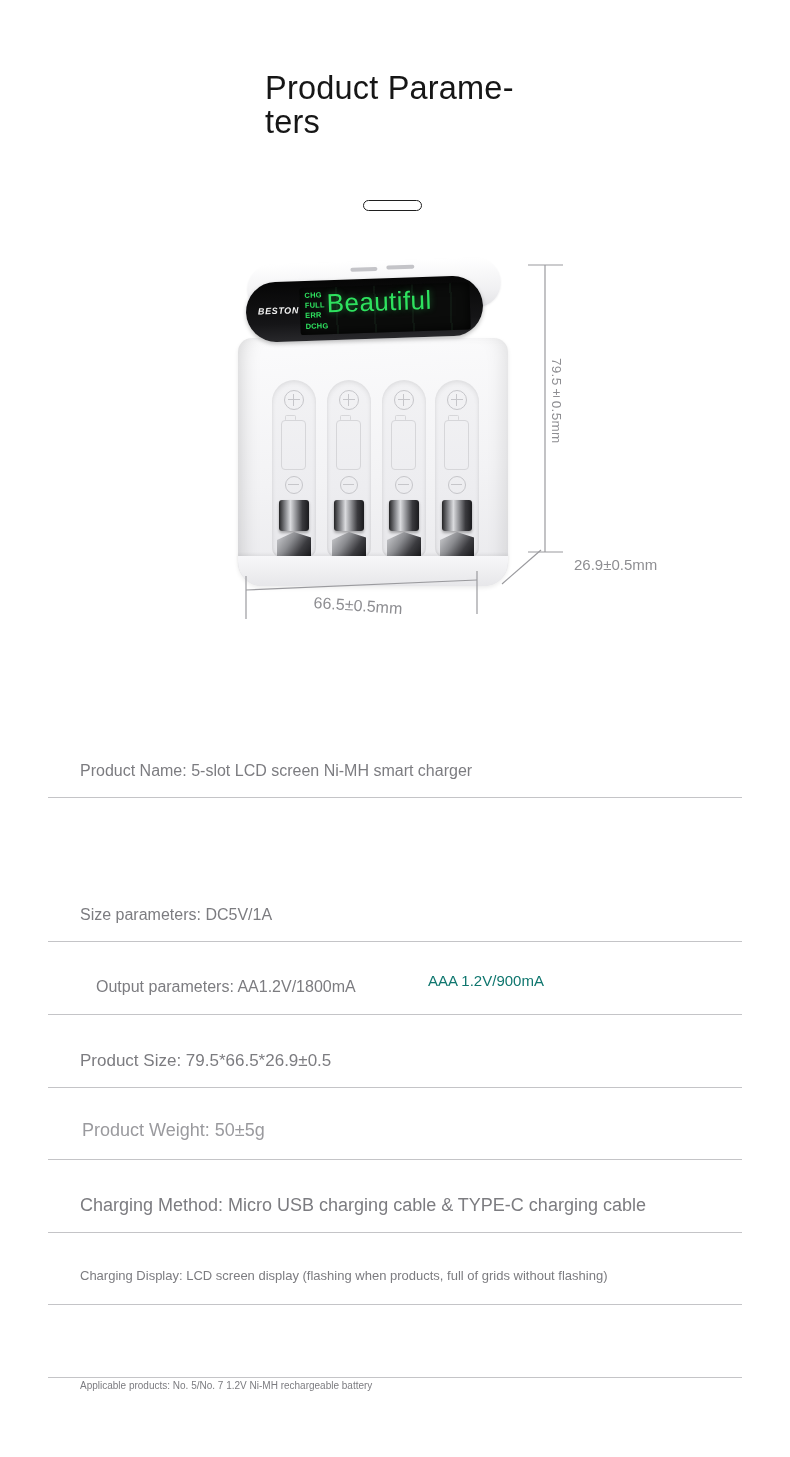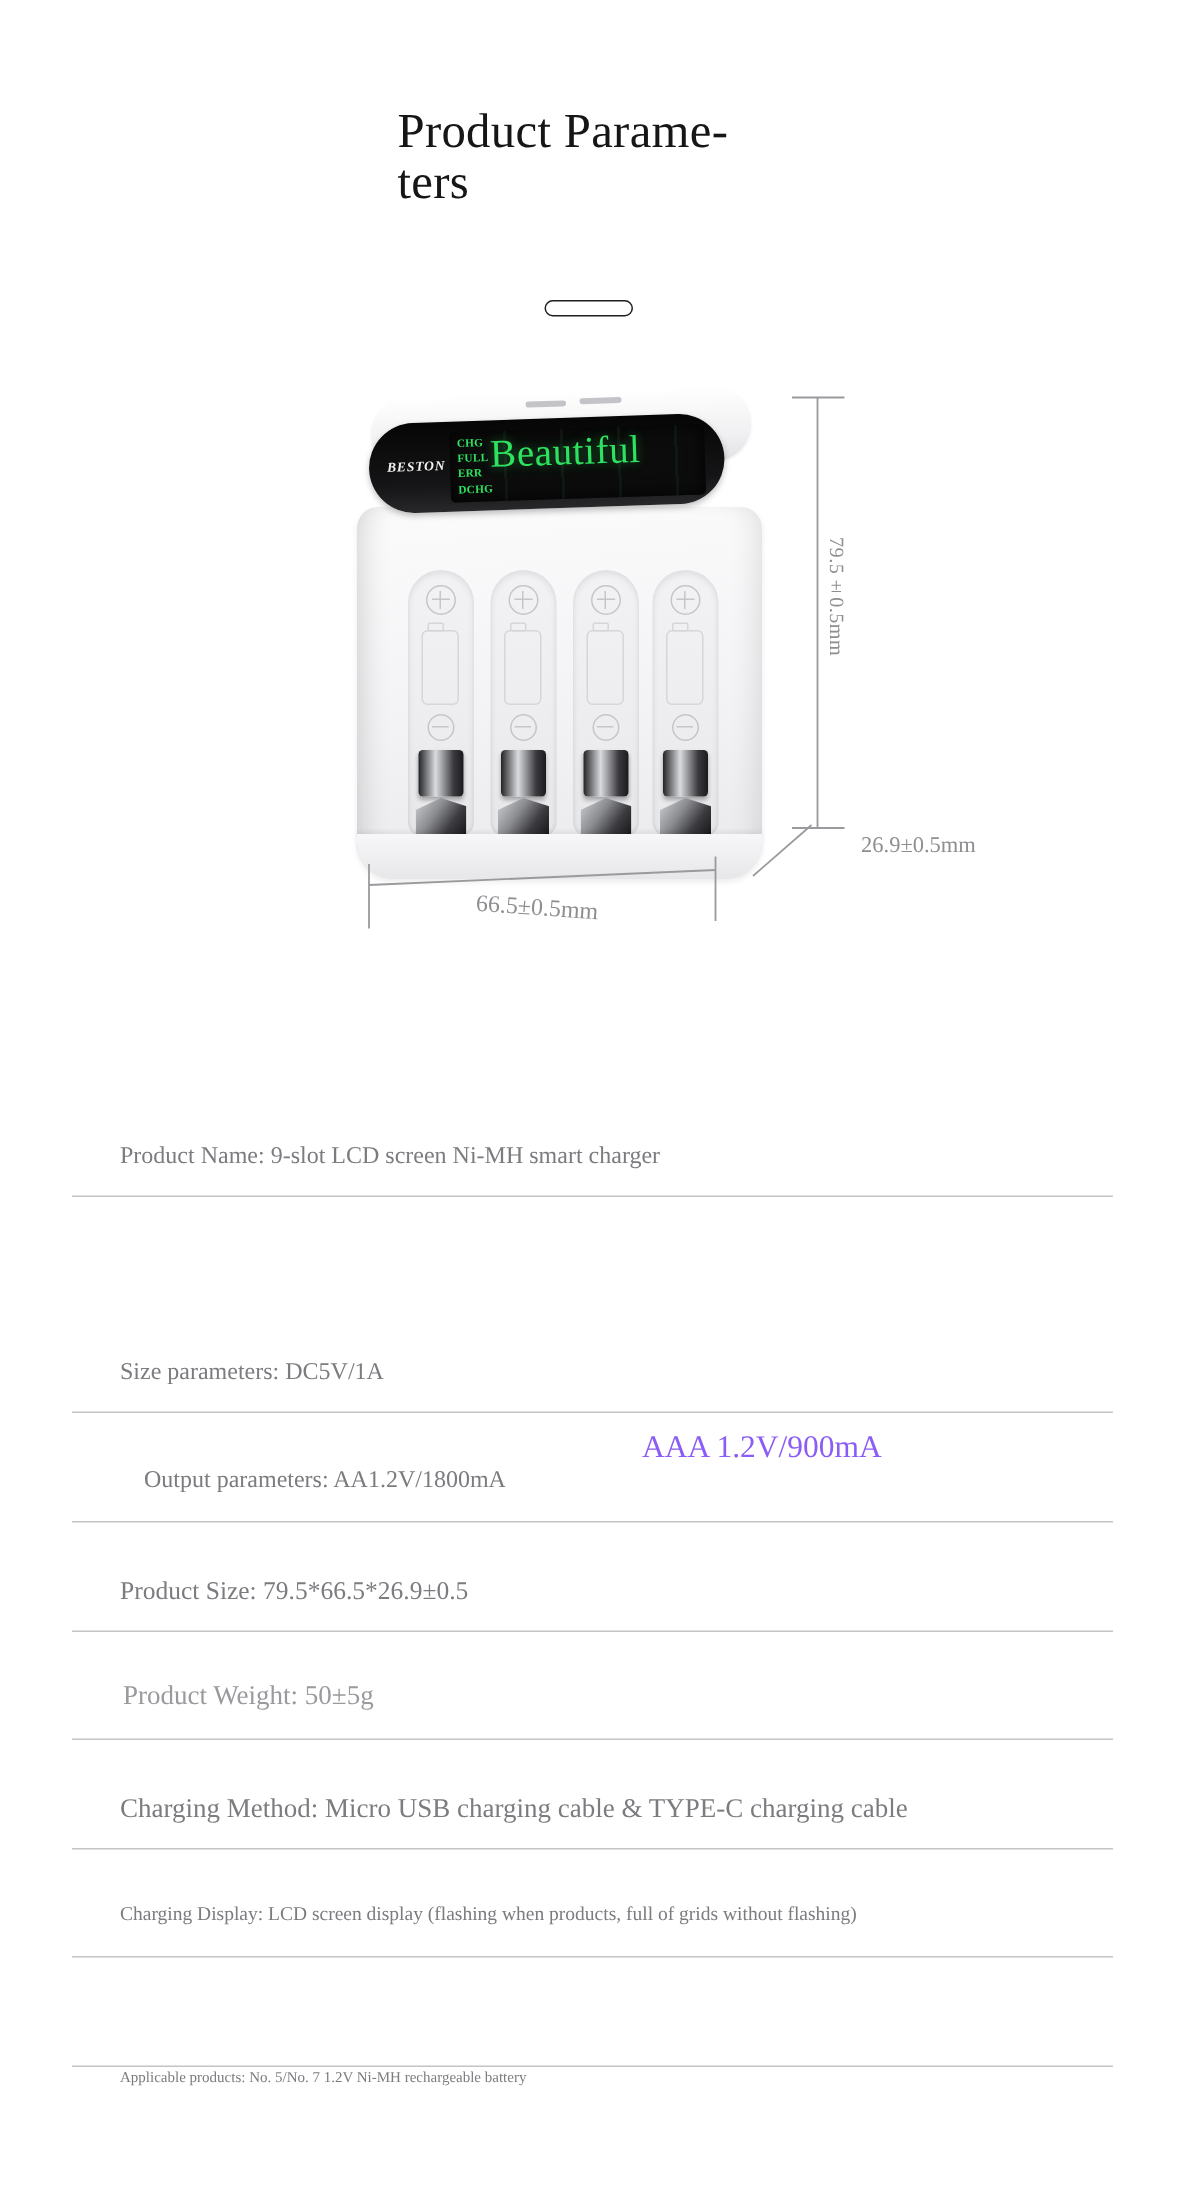--- a/index.html
+++ b/index.html
@@ -1,20 +1,20 @@
 <!DOCTYPE html>
 <html><head>
 <meta charset="utf-8">
 <style>
   * { margin:0; padding:0; box-sizing:border-box; }
   html,body { background:#fff; }
   body { font-family:"Liberation Sans", sans-serif; }
   .page {
     position:relative; width:790px; height:1457px; margin:0 auto;
-    background:#ffffff; overflow:hidden;font-family:Liberation Serif, serif;
+    background:#ffffff; overflow:hidden;
   }
 
   
   .page-title {
     position:absolute; left:265px; top:71px; width:270px;
     font-size:32.5px; line-height:34px; color:#161616;
     white-space:pre-line; letter-spacing:0.2px;
   }
   .divider-pill {
     position:absolute; left:363px; top:200px; width:59px; height:11px;
@@ -136,21 +136,21 @@
   .dim-height { left:349px; top:108px; font-size:13.5px;
                 writing-mode:vertical-rl; letter-spacing:.3px; }
   .dim-depth  { left:342px; top:306px; font-size:15px;margin-left:32px; }
 
   
   .spec { position:absolute; left:80px; color:#7c7c80; }
   .spec-rule { position:absolute; left:48px; width:694px; height:1px; background:#c4c4c7; }
   .r1 { top:762px;  font-size:16px; }
   .r2 { top:906px;  font-size:16px; }
   .r3 { top:978px;  font-size:16px;margin-left:16px; }
-  .r3x{ position:absolute; left:428px; top:952px; font-size:21px; color:#8b5cf6; }
+  .r3x{ position:absolute; left:428px; top:972px; font-size:15px; color:#0f766e; }
   .r4 { top:1051px; font-size:17px; }
   .r5 { top:1120px; left:82px; font-size:18px; color:#9a9a9e; }
   .r6 { top:1195px; font-size:18px; }
   .r7 { top:1268px; font-size:13px; }
   .r8 { top:1380px; font-size:10px; }
   .d1{top:797px;} .d2{top:941px;} .d3{top:1014px;} .d4{top:1087px;}
   .d5{top:1159px;} .d6{top:1232px;} .d7{top:1304px;} .d8{top:1377px;}
 </style>
 </head>
 <body>
@@ -223,21 +223,21 @@
         <line x1="328" y1="302" x2="363" y2="302"></line>
         <line x1="302" y1="334" x2="341" y2="300"></line>
       </g>
     </svg>
     <div class="dim-label dim-height">79.5±0.5mm</div>
     <div class="dim-label dim-depth">26.9±0.5mm</div>
     <div class="dim-label dim-width">66.5±0.5mm</div>
   </div>
 
   <div>
-    <div class="spec r1">Product Name: 9-slot LCD screen Ni-MH smart charger</div>
+    <div class="spec r1">Product Name: 5-slot LCD screen Ni-MH smart charger</div>
     <div class="spec-rule d1"></div>
 
     <div class="spec r2">Size parameters: DC5V/1A</div>
     <div class="spec-rule d2"></div>
 
     <div class="spec r3">Output parameters: AA1.2V/1800mA</div>
     <div class="r3x">AAA 1.2V/900mA</div>
     <div class="spec-rule d3"></div>
 
     <div class="spec r4">Product Size: 79.5*66.5*26.9±0.5</div>

